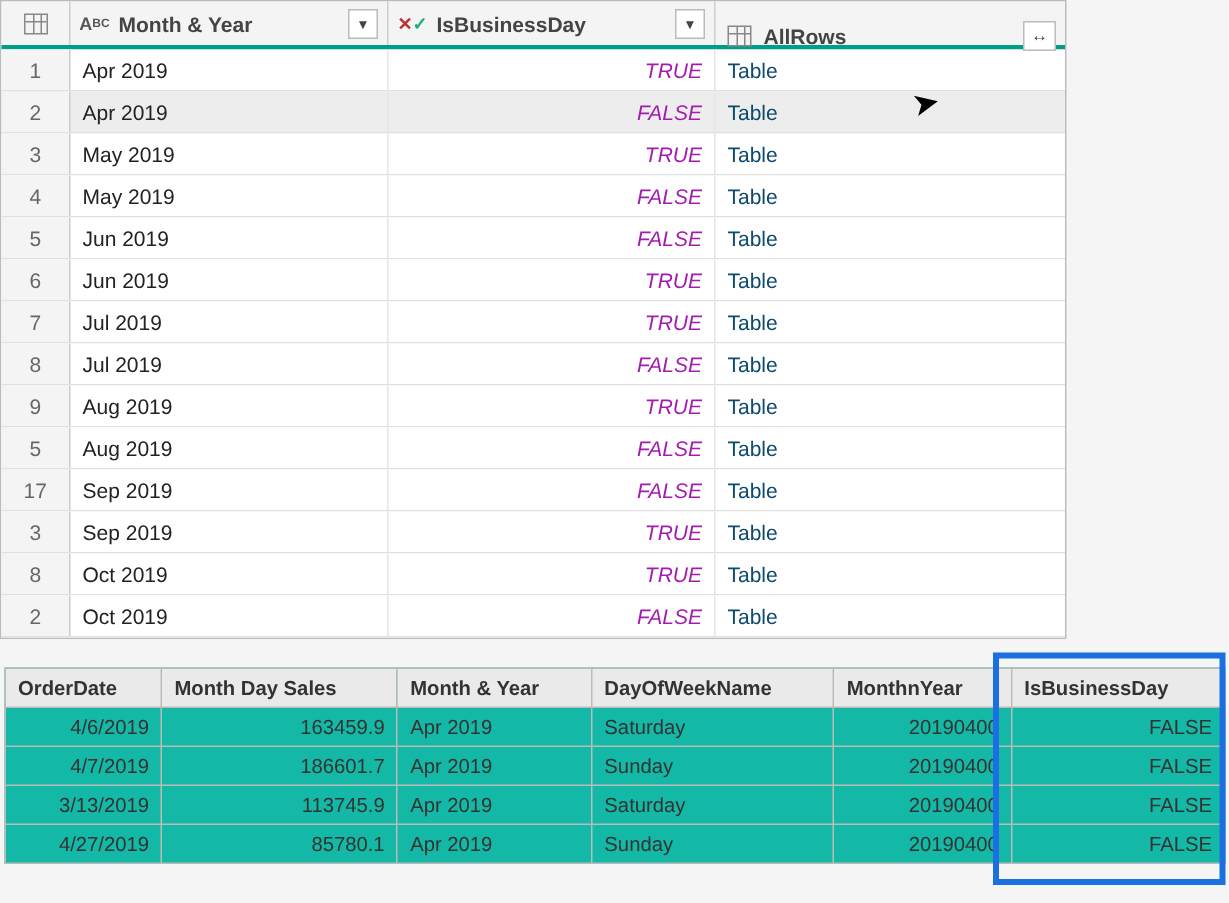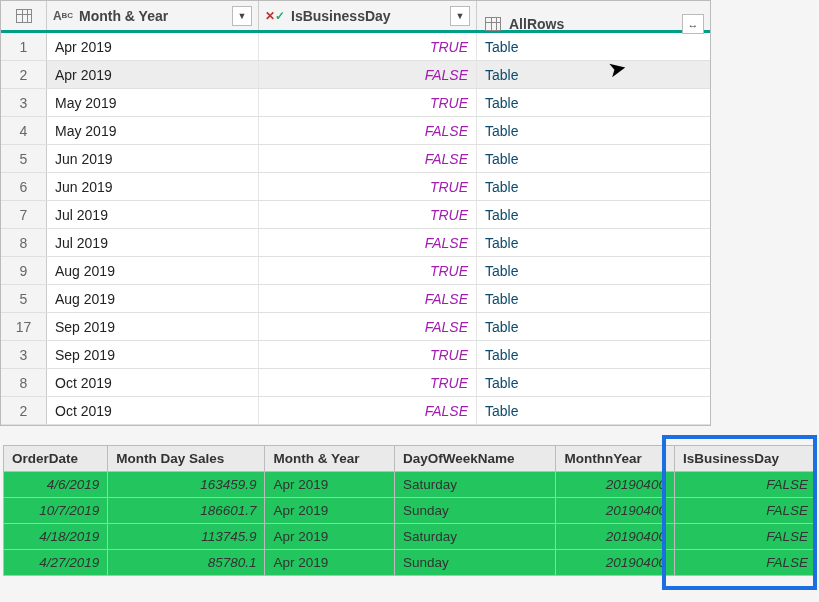--- a/index.html
+++ b/index.html
@@ -113,34 +113,34 @@
   
   .preview-wrap {
     position: absolute;
     left: 3px;
     top: 445px;
     width: 814px;
   }
   .preview-tbl {
     width: 100%;
     border-collapse: collapse;
-    background: #22c55e;
+    background: #14b8a6;
     font-size: 13.5px;
   }
   .preview-tbl th, .preview-tbl td {
     border: 1px solid #bbb;
     padding: 5px 8px;
     text-align: left;
     color: #333;
   }
   .preview-tbl th {
     background: #eaeaea;
     font-weight: 600;
   }
-  .preview-tbl td.num { text-align: right; font-style: italic; }
+  .preview-tbl td.num { text-align: right; }
   .preview-tbl td.txt { font-style: normal; }
   .highlight-box {
     position: absolute;
     border: 4px solid #1b6fe0;
     pointer-events: none;
   } 
   .icon-tbl { width:16px;height:14px;display:inline-block;border:1px solid #888;position:relative;background:linear-gradient(#888,#888) 0 4px/100% 1px no-repeat, linear-gradient(#888,#888) 5px 0/1px 100% no-repeat, linear-gradient(#888,#888) 10px 0/1px 100% no-repeat;}
 </style>
 </head>
 <body>
@@ -273,29 +273,29 @@
     <tbody id="pv-body">
         <tr>
           <td class="num">4/6/2019</td>
           <td class="num">163459.9</td>
           <td class="txt">Apr 2019</td>
           <td class="txt">Saturday</td>
           <td class="num">20190400</td>
           <td class="num">FALSE</td>
         </tr>
         <tr>
-          <td class="num">10/7/2019</td>
+          <td class="num">4/7/2019</td>
           <td class="num">186601.7</td>
           <td class="txt">Apr 2019</td>
           <td class="txt">Sunday</td>
           <td class="num">20190400</td>
           <td class="num">FALSE</td>
         </tr>
         <tr>
-          <td class="num">4/18/2019</td>
+          <td class="num">3/13/2019</td>
           <td class="num">113745.9</td>
           <td class="txt">Apr 2019</td>
           <td class="txt">Saturday</td>
           <td class="num">20190400</td>
           <td class="num">FALSE</td>
         </tr>
         <tr>
           <td class="num">4/27/2019</td>
           <td class="num">85780.1</td>
           <td class="txt">Apr 2019</td>

